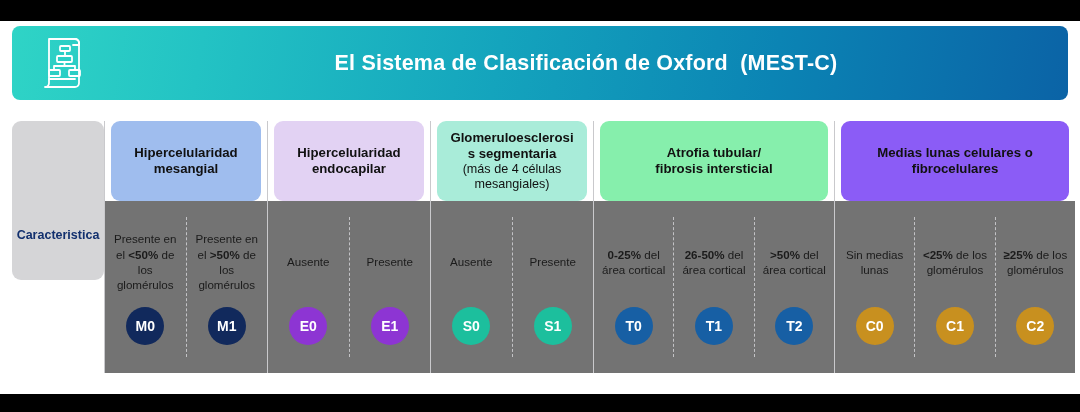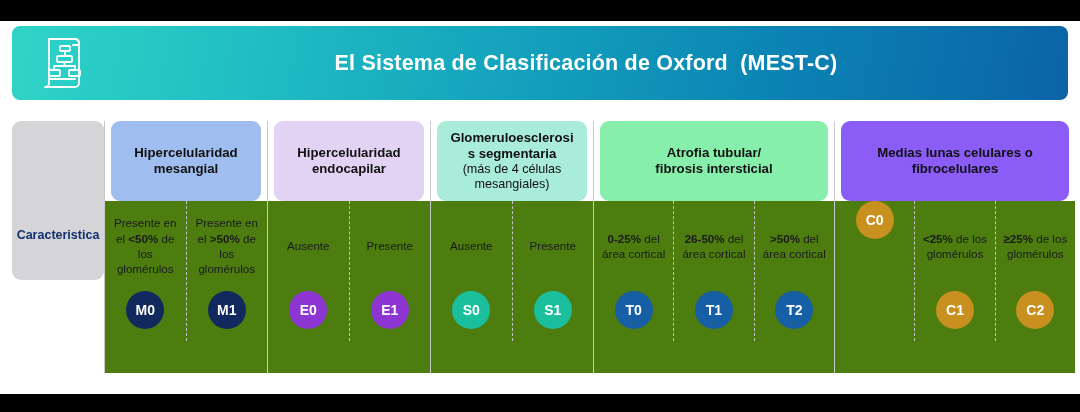--- a/index.html
+++ b/index.html
@@ -141,22 +141,22 @@
     box-sizing: border-box;
   }
   .group-head .sub {
     font-weight: normal;
     font-size: 12.6px;
   }
 
   .group-body {
     flex: 1;
     display: flex;
-    align-items: flex-start;
-    background: #4d7c0f;
+    align-items: center;
+    background: #737373;
   }
   .subcol {
     flex: 1;
     display: flex;
     flex-direction: column;
     align-items: center;
     box-sizing: border-box;
     padding: 0 3px;
   }
   .subcol + .subcol { border-left: 1px dashed #c3c3c6; }
@@ -324,20 +324,23 @@
               </div>
             </div>
           </div>
         </div>
         <div class="group" style="width: 240px; flex: 0 0 240px;">
           <div class="group-head" style="background: #8b5cf6;">
             <div>Medias lunas celulares o<br>fibrocelulares</div>
           </div>
           <div class="group-body">
             <div class="subcol">
+              <div class="subcol-text">
+                <span>Sin medias lunas</span>
+              </div>
               <div class="subcol-circle">
                 <div class="chip" style="background: rgb(200, 144, 31);">C0</div>
               </div>
             </div>
             <div class="subcol">
               <div class="subcol-text">
                 <span><b>&lt;25%</b> de los glomérulos</span>
               </div>
               <div class="subcol-circle">
                 <div class="chip" style="background: rgb(200, 144, 31);">C1</div>

